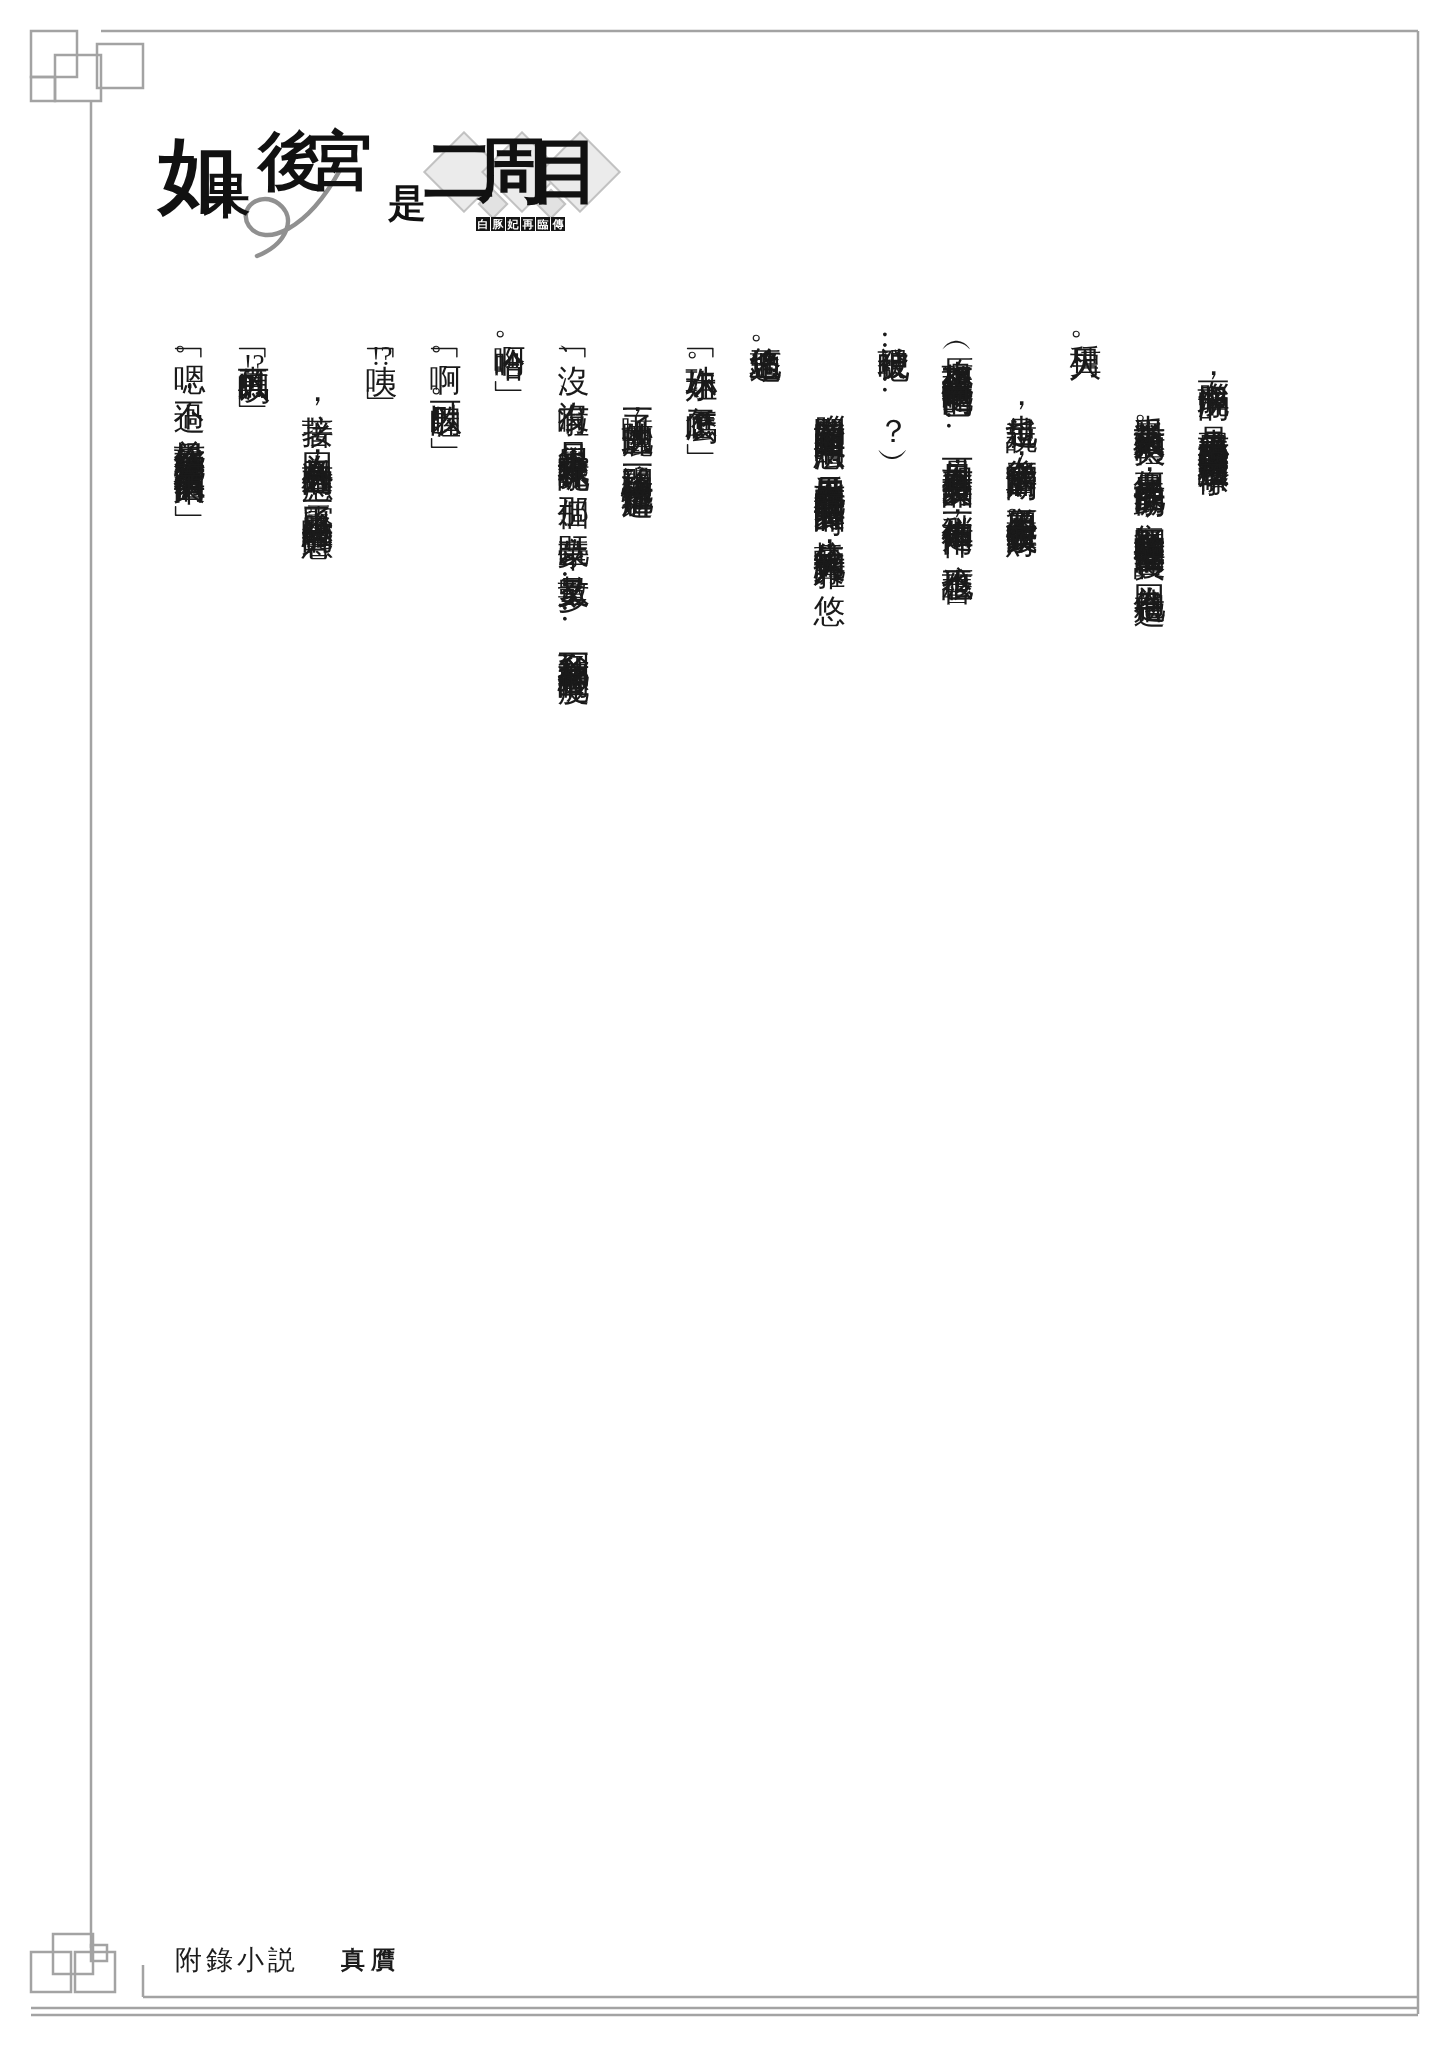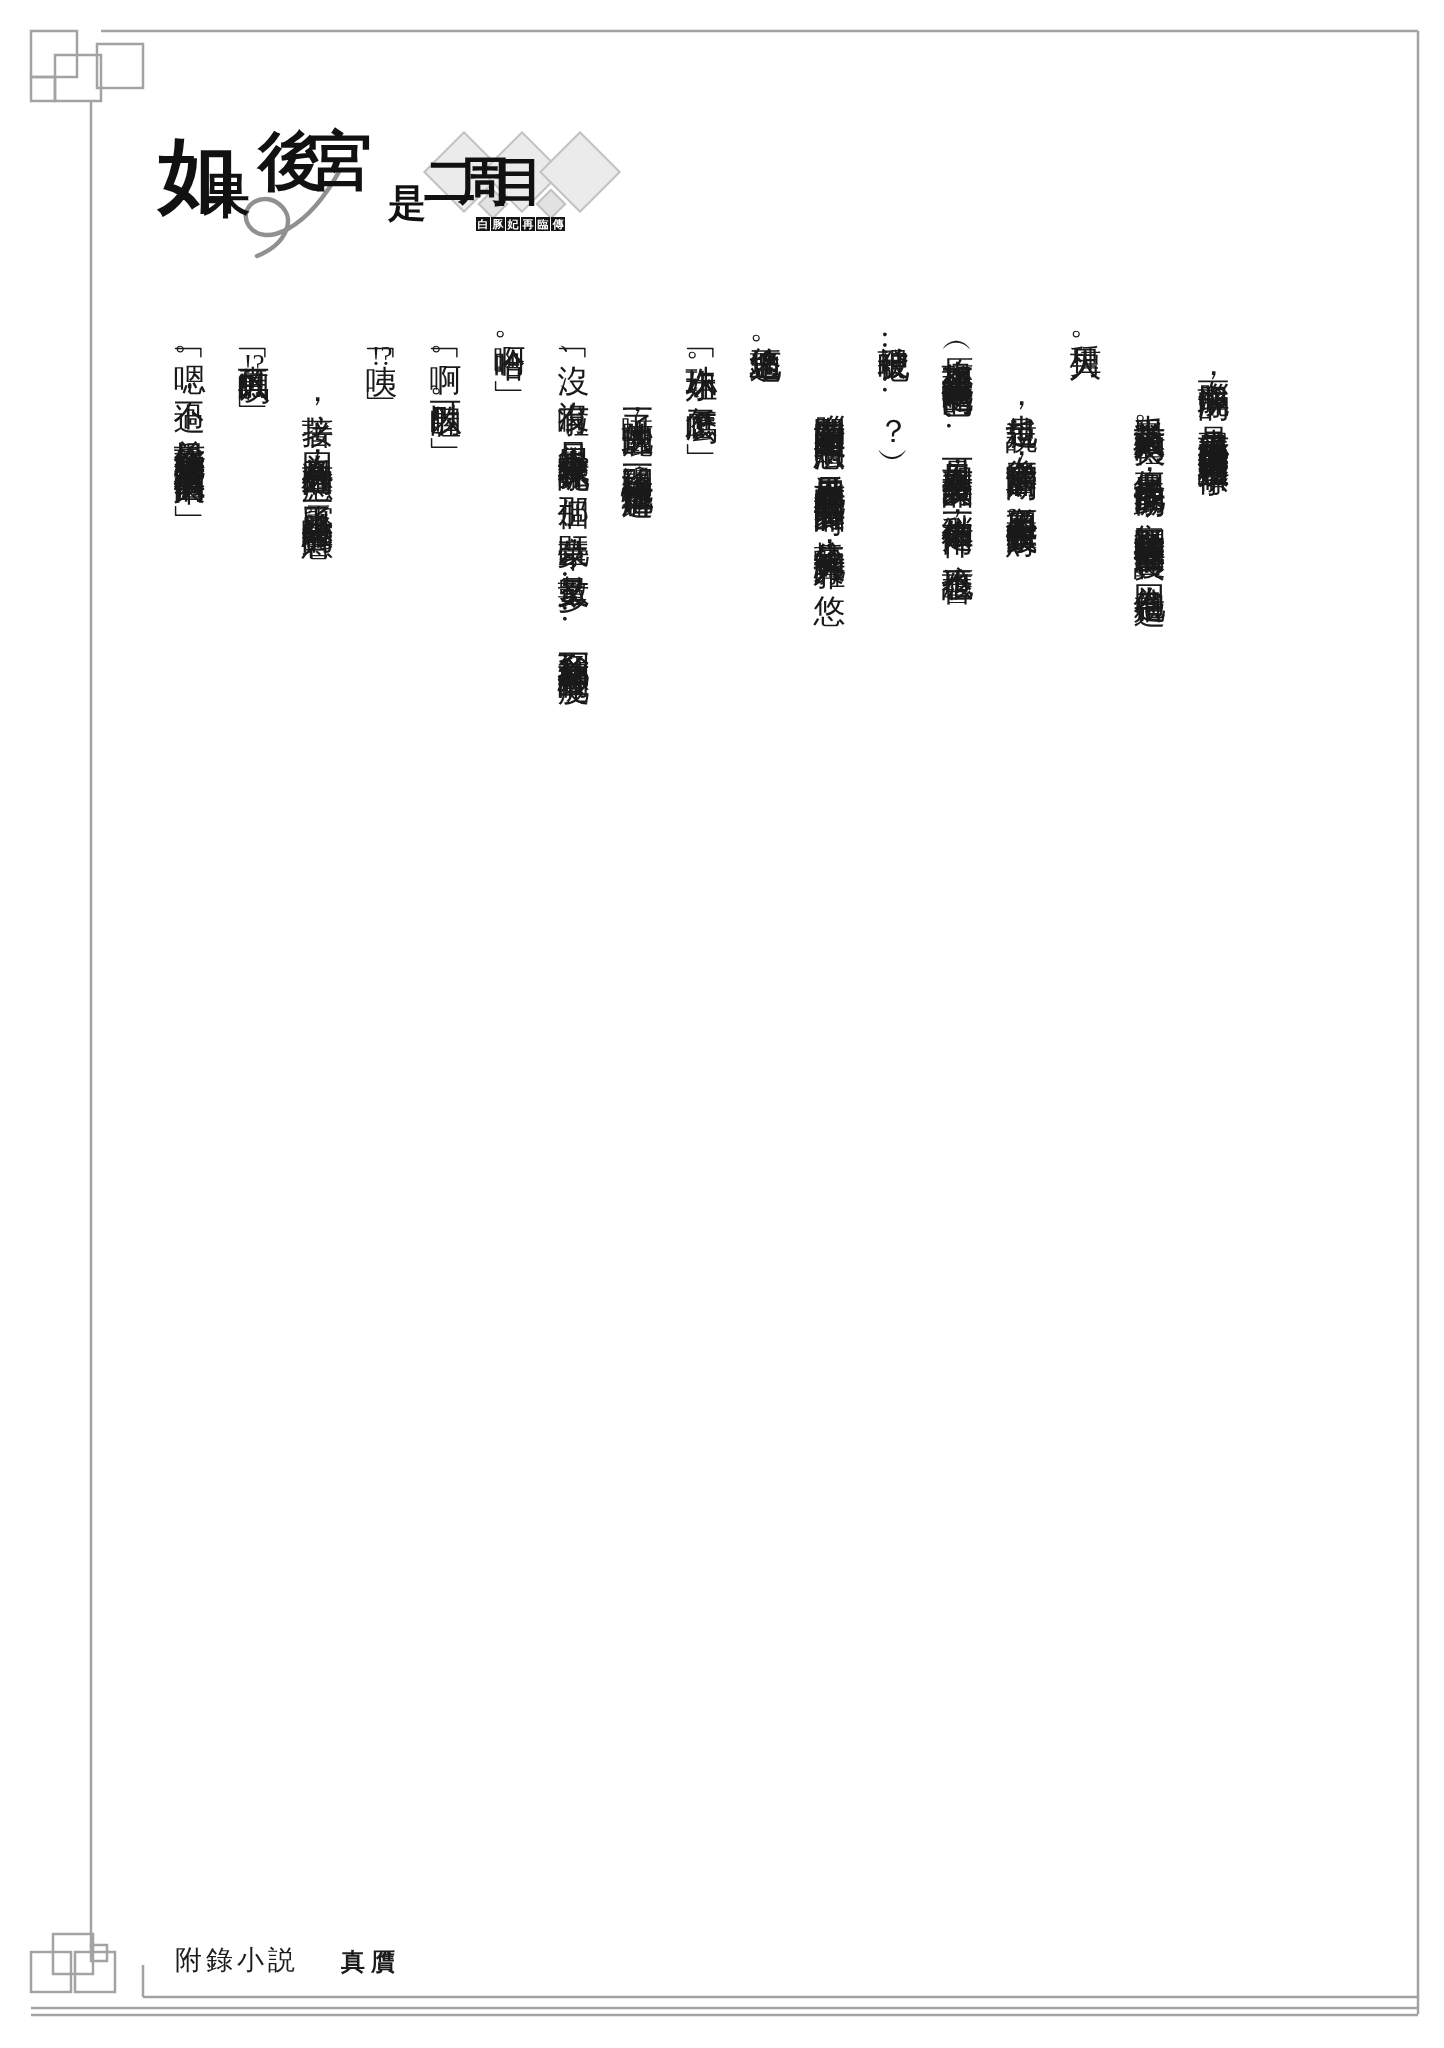--- a/index.html
+++ b/index.html
@@ -9,41 +9,41 @@
     overflow:hidden;
   }
   
   #frame{position:absolute;left:0;top:0;width:1444px;height:2048px;pointer-events:none;}
   
   .tseg{position:absolute;line-height:1;font-weight:700;color:#111;z-index:2;white-space:nowrap;}
   #seg1{left:158px;top:136px;font-size:80px;}
   #seg2{left:202px;top:172px;font-size:48px;}
   #seg3{left:246px;top:130px;font-size:64px;letter-spacing:-14px;margin-left:12px;}
   #seg4{left:388px;top:184px;font-size:38px;font-weight:600;}
-  #seg5{left:424px;top:156px;font-size:52px;letter-spacing:-18px;}
+  #seg5{left:424px;top:136px;font-size:71px;letter-spacing:-18px;}
   .diamond{position:absolute;border:2px solid #c2c2c2;background:#ebebeb;transform:rotate(45deg);z-index:1;}
   .d-big{width:54px;height:54px;}
   .d-small{width:18px;height:18px;background:#e2e2e2;}
   #swirl{position:absolute;left:235px;top:168px;z-index:1;}
   #subtitle{position:absolute;left:476px;top:217px;display:flex;gap:1px;z-index:3;}
   .subchar{width:14px;height:14px;background:#151515;color:#fff;font-size:11px;line-height:14px;
     text-align:center;font-weight:700;}
   
   #body-text{
     position:absolute;top:321px;right:212px;height:1560px;
     display:flex;flex-direction:row-reverse;gap:28px;z-index:2;
   }
   .vline{
     writing-mode:vertical-rl;text-orientation:mixed;
     width:36px;font-size:32px;line-height:36px;letter-spacing:2px;
     color:#1a1a1a;white-space:nowrap;
   }
   .tcy{text-combine-upright:all;letter-spacing:0;font-size:27px;}
   
-  #footer{position:absolute;left:175px;top:1942px;display:flex;align-items:flex-end;gap:42px;z-index:2;}
+  #footer{position:absolute;left:175px;top:1942px;display:flex;align-items:center;gap:42px;z-index:2;}
   #footer-label{font-size:27px;letter-spacing:4px;}
   #footer-title{font-size:24px;font-weight:700;letter-spacing:6px;}
 </style>
 </head>
 <body>
 
 <svg id="frame" viewBox="0 0 1444 2048" xmlns="http://www.w3.org/2000/svg">
   <g stroke="#a3a3a3" stroke-width="2.5" fill="none">
 
     <line x1="101" y1="31" x2="1418" y2="31"></line>

